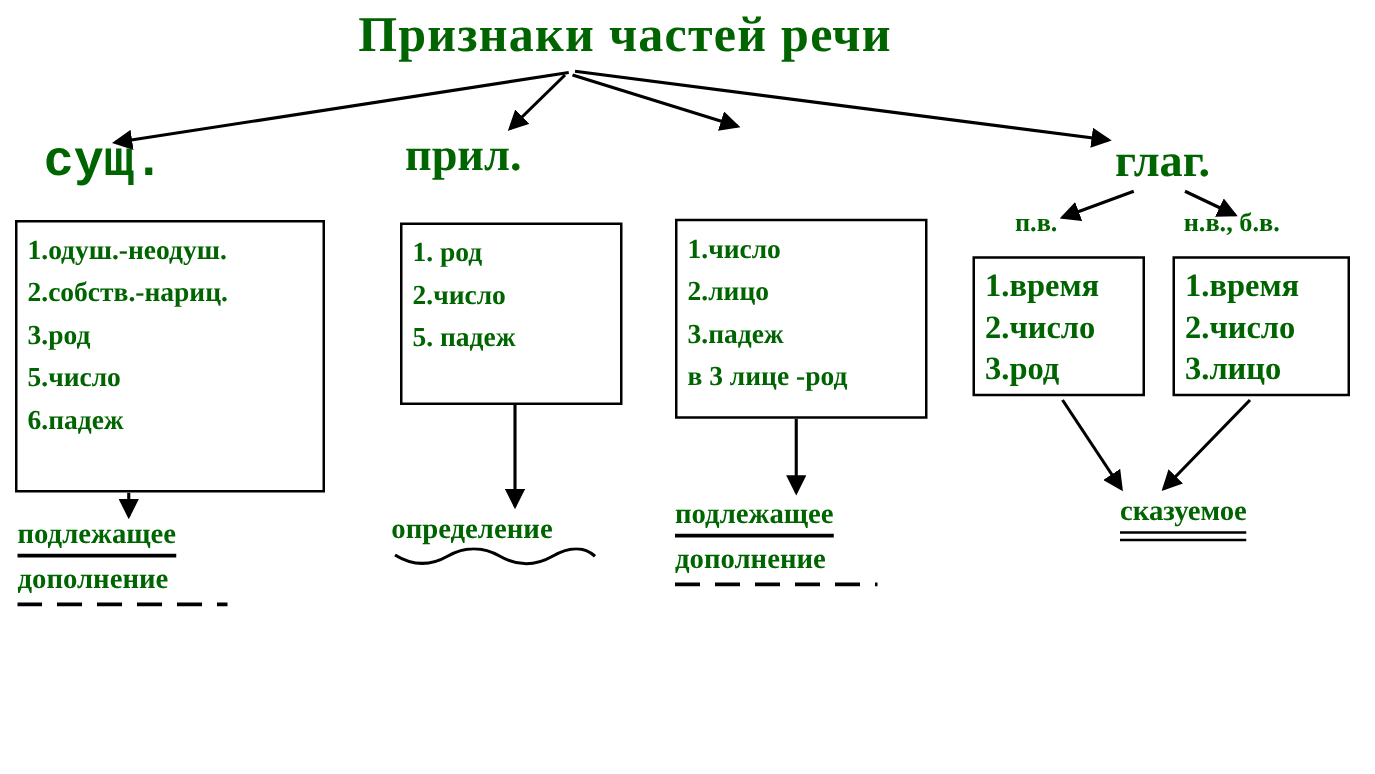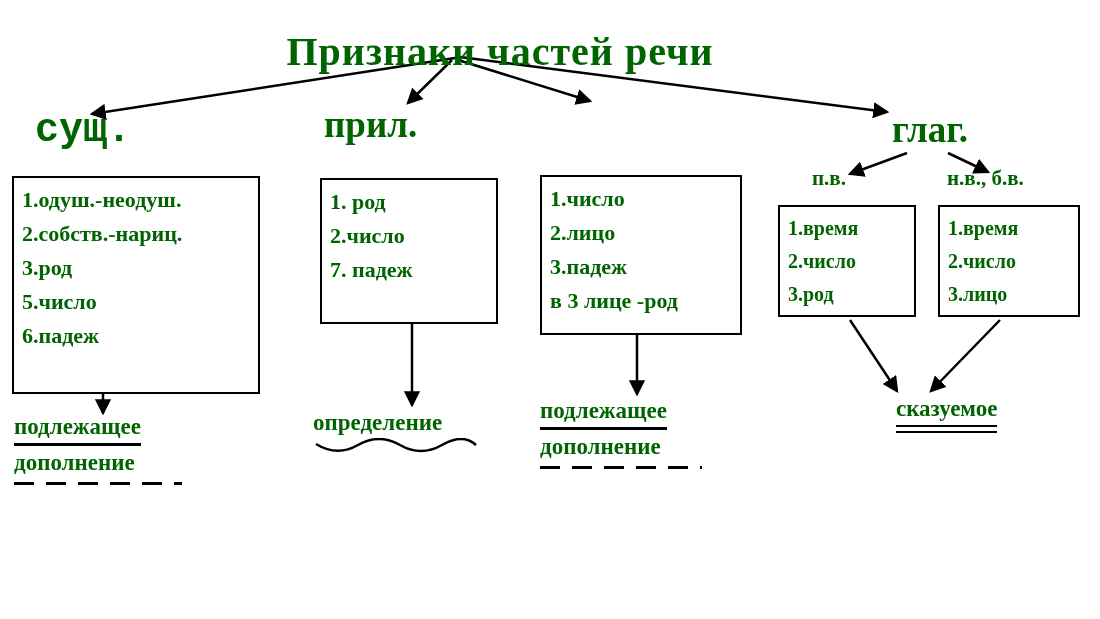--- a/index.html
+++ b/index.html
@@ -23,21 +23,21 @@
   }
   .branch-label { font-size: 37px; font-weight: bold; white-space: nowrap; }
   .sub-label { font-size: 21px; font-weight: bold; white-space: nowrap; }
   .box {
     position: absolute;
     border: 2.5px solid var(--line);
     padding: 5px 8px;
     background: var(--bg);
   }
   .item { font-size: 22px; font-weight: bold; line-height: 34px; white-space: nowrap; }
-  .vbox .item { line-height: 33px; font-size: 20px; }
+  .vbox .item { line-height: 33px; font-size: 26px; }
   .role { position: absolute; font-size: 23px; font-weight: bold; white-space: nowrap; }
   .solid-line { height: 2.5px; background: var(--line); margin-top: 3px; }
   .dash-line {
     height: 3px; margin-top: 6px;
     background: repeating-linear-gradient(90deg, var(--line) 0 20px, transparent 20px 32px);
   }
   .double-line {
     height: 8px; margin-top: 3px;
     border-top: 2.5px solid var(--line);
     border-bottom: 2.5px solid var(--line);
@@ -65,38 +65,38 @@
     <line x1="412" y1="324" x2="412" y2="405" stroke="#000" stroke-width="2.5" marker-end="url(#arrow)"></line>
     <line x1="637" y1="335" x2="637" y2="394" stroke="#000" stroke-width="2.5" marker-end="url(#arrow)"></line>
 
     <line x1="907" y1="153" x2="850" y2="174" stroke="#000" stroke-width="2.5" marker-end="url(#arrow)"></line>
     <line x1="948" y1="153" x2="988" y2="172" stroke="#000" stroke-width="2.5" marker-end="url(#arrow)"></line>
 
     <line x1="850" y1="320" x2="897" y2="391" stroke="#000" stroke-width="2.5" marker-end="url(#arrow)"></line>
     <line x1="1000" y1="320" x2="931" y2="391" stroke="#000" stroke-width="2.5" marker-end="url(#arrow)"></line>
   </svg>
 
-  <div class="abs title" style="left:150px; top:4px; width:700px;margin-top:24px;">Признаки частей речи</div>
+  <div class="abs title" style="left:150px; top:4px; width:700px;">Признаки частей речи</div>
 
   <div class="abs branch-label" style="left:35px;  top:108px; font-size:40px;font-family:Liberation Mono, monospace;">сущ.</div>
   <div class="abs branch-label" style="left:324px; top:103px;">прил.</div>
   <div class="abs branch-label" style="left:892px; top:108px;">глаг.</div>
 
   <div class="box" style="left:12px; top:176px; width:248px; height:218px;">
     <div class="item">1.одуш.-неодуш.</div>
     <div class="item">2.собств.-нариц.</div>
     <div class="item">3.род</div>
     <div class="item">5.число</div>
     <div class="item">6.падеж</div>
   </div>
 
   <div class="box" style="left:320px; top:178px; width:178px; height:146px;">
     <div class="item">1. род</div>
     <div class="item">2.число</div>
-    <div class="item">7. падеж</div>
+    <div class="item">5. падеж</div>
   </div>
 
   <div class="box" style="left:540px; top:175px; width:202px; height:160px;">
     <div class="item">1.число</div>
     <div class="item">2.лицо</div>
     <div class="item">3.падеж</div>
     <div class="item">в 3 лице -род</div>
   </div>
 
   <div class="abs sub-label" style="left:812px; top:166px;">п.в.</div>

